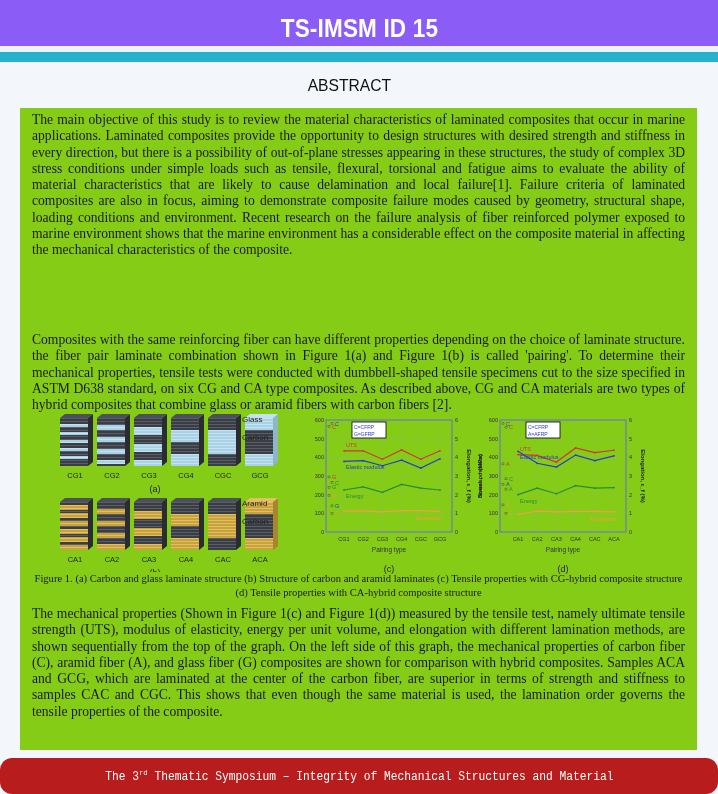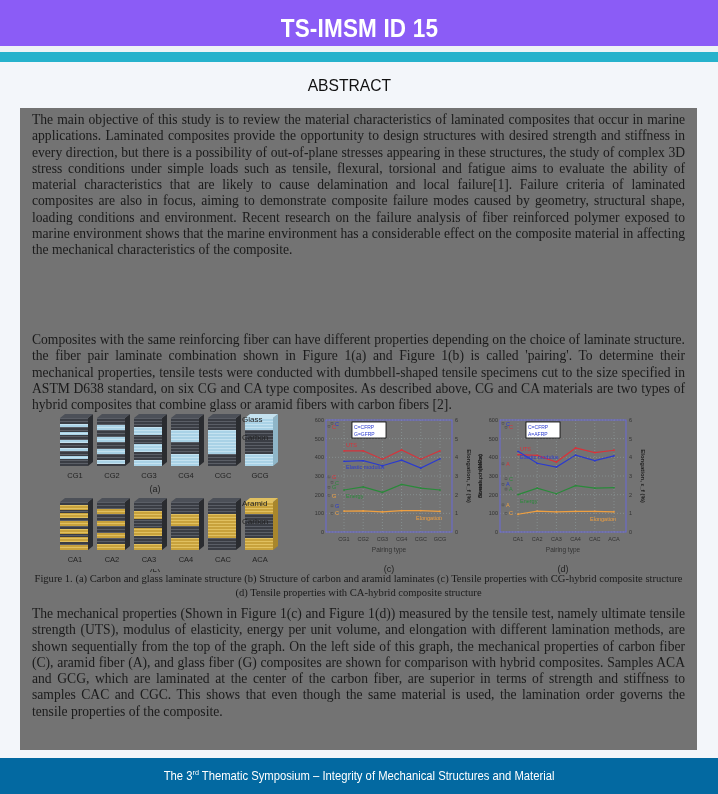--- a/index.html
+++ b/index.html
@@ -3,28 +3,28 @@
 <meta charset="utf-8">
 <style>
   html,body{margin:0;padding:0;}
   body{width:718px;height:794px;background:#f3f6fa;position:relative;overflow:hidden;font-family:"Liberation Serif",serif;}
   .hdr{position:absolute;left:0;top:0;width:718px;height:56px;background:#8b5cf6;color:#fff;display:flex;align-items:center;justify-content:center;}
   .hdr span{font-family:"Liberation Sans",sans-serif;font-weight:bold;font-size:25px;letter-spacing:0.2px;transform:scaleX(0.9);}
   .sep1{position:absolute;left:0;top:46px;width:718px;height:6px;background:#eef3f6;}
   .sep2{position:absolute;left:0;top:52px;width:718px;height:10px;background:#26b2cc;}
   .abs-title{position:absolute;left:0;top:76px;width:648px;text-align:center;font-family:"Liberation Sans",sans-serif;font-size:17px;color:#111;margin-left:25px;}
   .abs-title span{display:inline-block;transform:scaleX(0.92);}
-  .panel{position:absolute;left:20px;top:108px;width:677px;height:642px;background:#737373;}
+  .panel{position:absolute;left:20px;top:108px;width:677px;height:642px;background:#84cc16;}
   .p{position:absolute;left:12px;width:653px;margin:0;font-size:13.6px;line-height:16.3px;color:#1a1a1a;text-align:justify;}
   .p1{top:4px;}
   .p2{top:192px;margin-top:32px;}
   .p3{top:498px;}
   .cap{position:absolute;left:10px;top:464px;width:657px;text-align:center;font-size:10.6px;line-height:14px;color:#1a1a1a;}
   .fig{position:absolute;}
-  .footer{position:absolute;left:0;top:758px;width:718px;height:36px;background:#0369a1;color:#fff;display:flex;align-items:center;justify-content:center;font-family:Liberation Sans, sans-serif;font-size:12.5px;}
+  .footer{position:absolute;left:0;top:758px;width:718px;height:36px;background:#b91c1c;color:#fff;display:flex;align-items:center;justify-content:center;font-family:Liberation Mono, monospace;font-size:12.5px;border-radius:12px;}
   .footer span.inner{display:inline-block;transform:scaleX(0.9);}
   .footer sup{font-size:8px;}
   svg text{font-family:"Liberation Sans",sans-serif;}
 </style>
 </head>
 <body>
 
 <div class="hdr">
   <span>TS-IMSM ID 15</span>
 </div>

